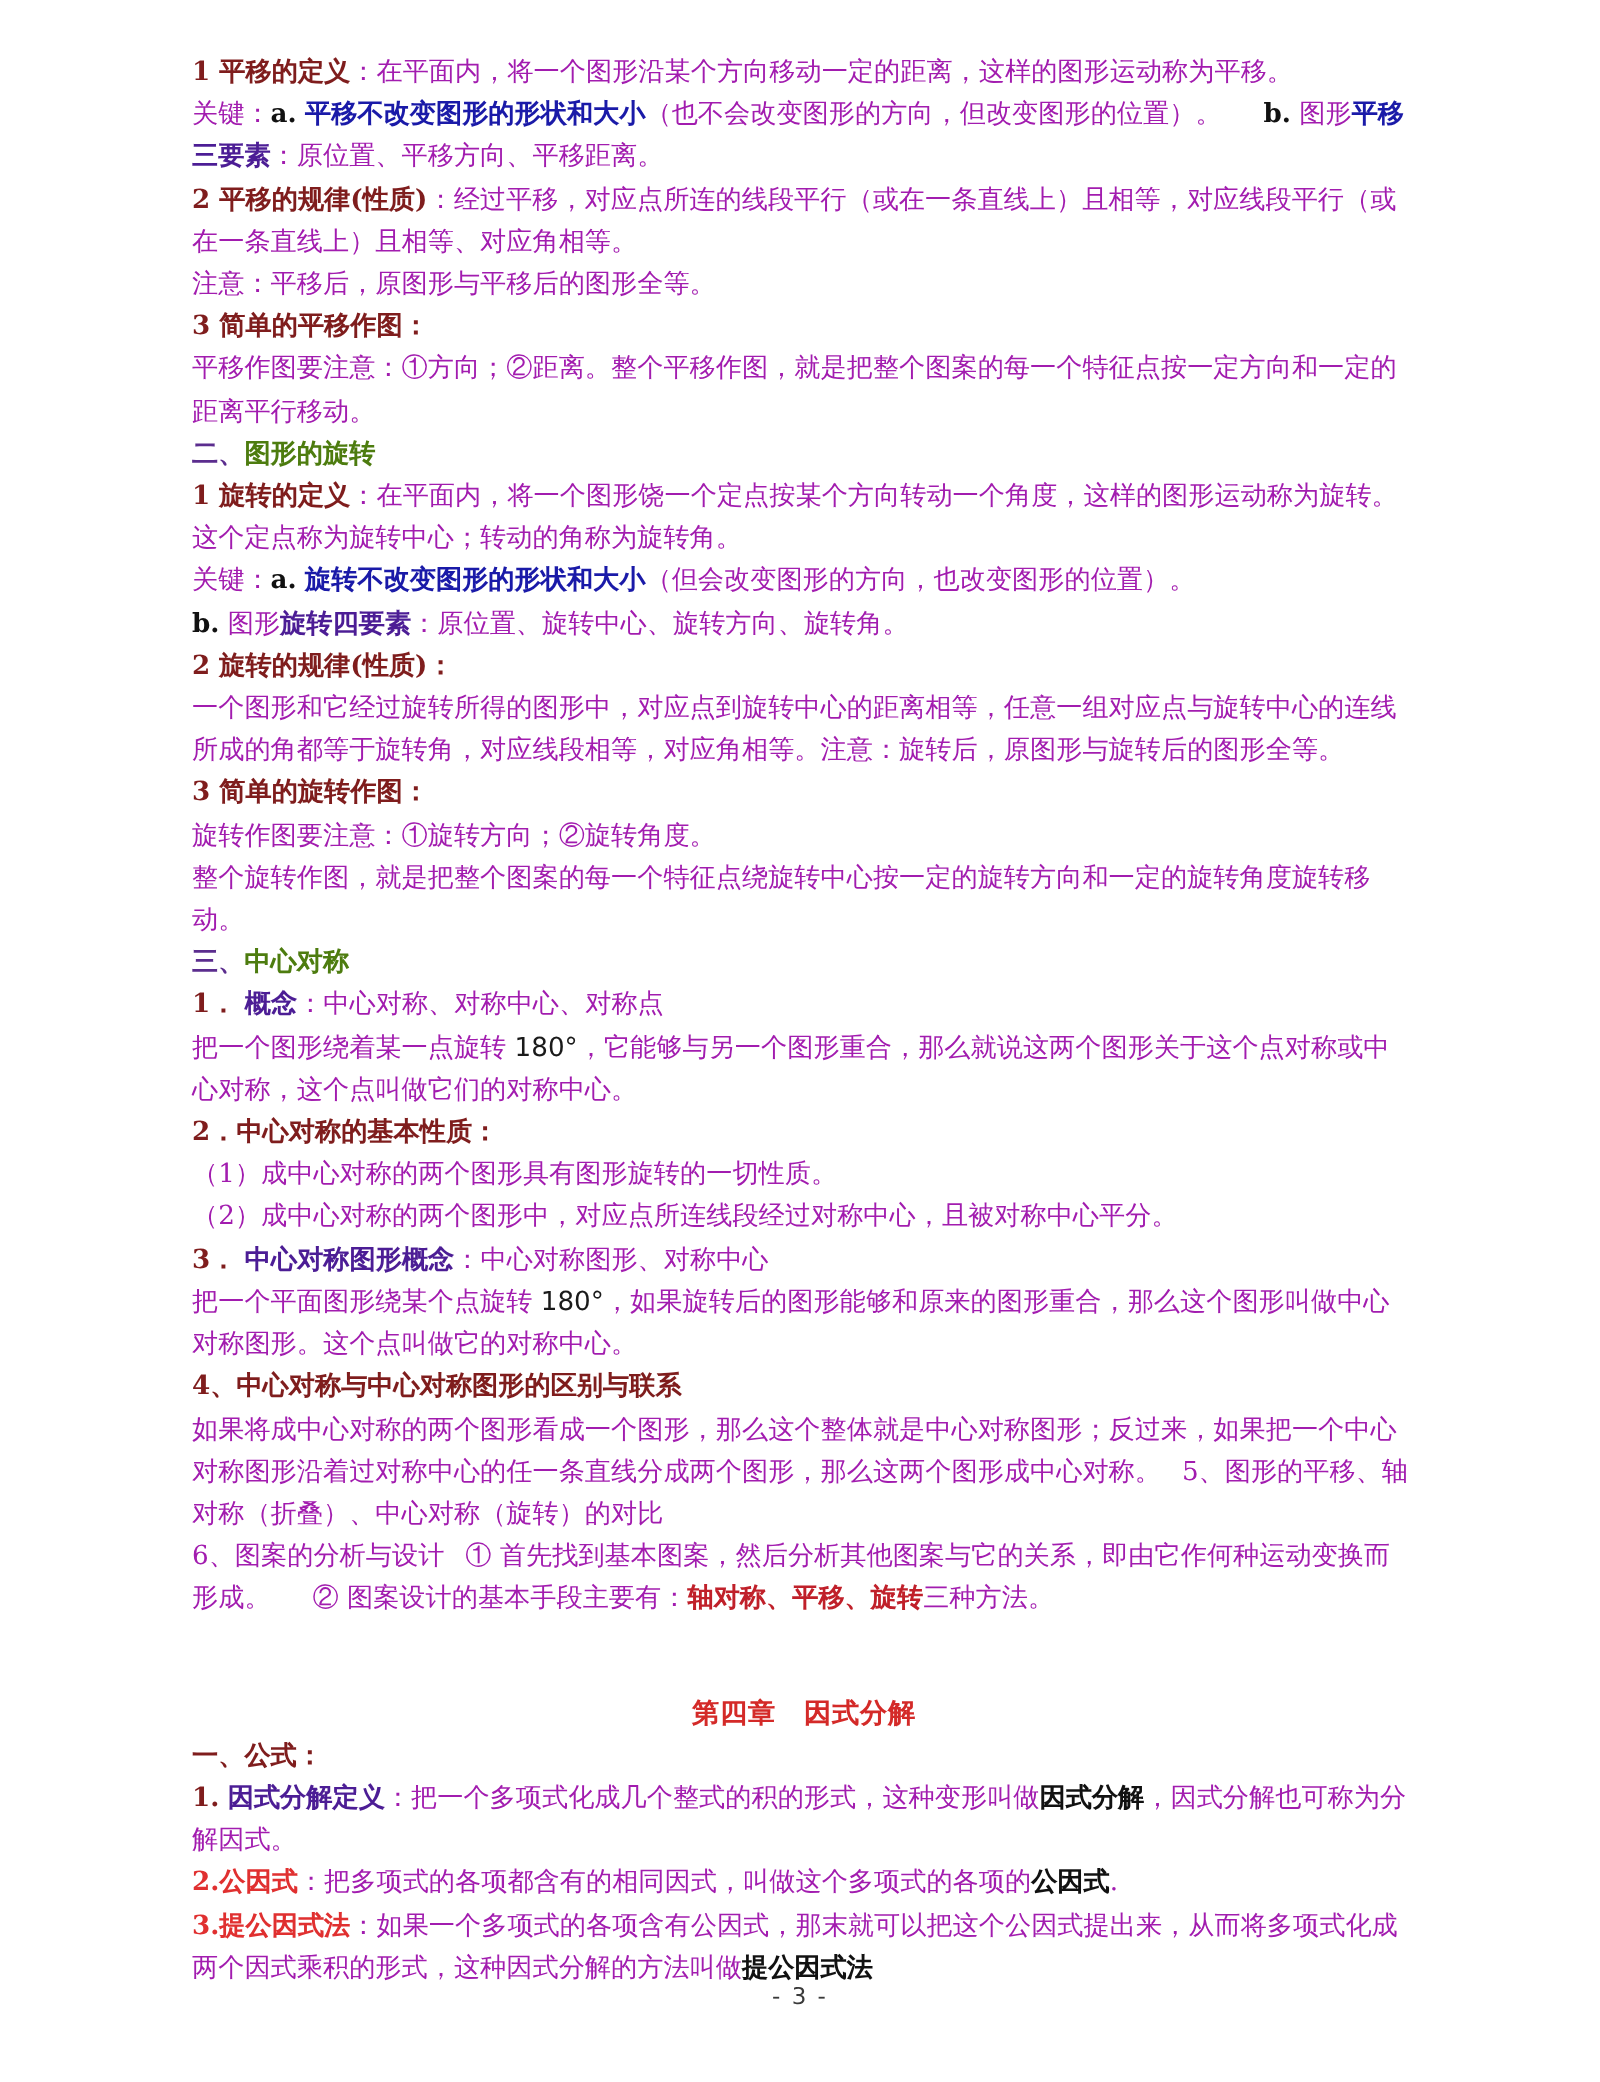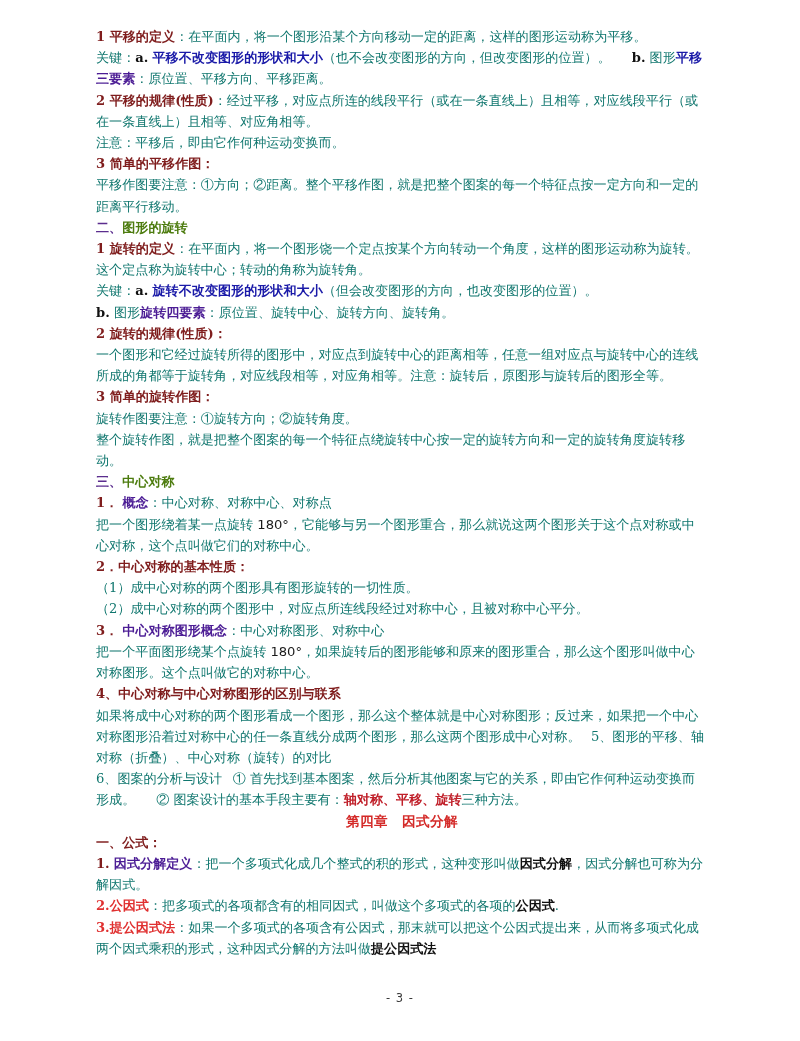--- a/index.html
+++ b/index.html
@@ -31,29 +31,30 @@
     white-space:normal;
   }
   
   .red        {color:#7f1d1d;font-weight:bold;}
   .red-soft   {color:#e03030;font-weight:bold;}
   .maroon     {color:#4c1d95;font-weight:bold;}
   .crimson    {color:#c0202a;font-weight:bold;}
   .blue       {color:#1a1aa8;font-weight:bold;margin-top:20px;}
   .purple     {color:#4d7c0f;font-weight:bold;margin-top:10px;}
   .violet     {color:#5b2d8e;font-weight:bold;}
-  .body       {color:#0f766e;font-weight:normal;margin-top:36px;}
+  .body       {color:#a21caf;font-weight:normal;margin-top:36px;}
   .bold       {color:#111111;font-weight:bold;}
   .latin      {font-family:"DejaVu Sans","Liberation Sans",sans-serif;}
   .chapter{
     text-align:center;
     color:#d42a28;
     font-weight:bold;
     font-size:13.6px;
     letter-spacing:0.4px;
+    margin-top:36px;
   }
   .gap{display:inline-block;width:1.6em;}
   .gap-sm{display:inline-block;width:0.8em;}
   .footer{
     position:absolute;
     left:0;
     right:0;
     bottom:36px;
     text-align:center;
     font-size:11.5px;
@@ -67,21 +68,21 @@
 
 <div class="page">
 
   <div class="doc">
     <div id="block-1">
         <div class="ln"><span class="red">1 平移的定义</span><span class="body">：在平面内，将一个图形沿某个方向移动一定的距离，这样的图形运动称为平移。</span></div>
         <div class="ln"><span class="body">关键：</span><span class="bold">a.</span><span class="body"> </span><span class="blue">平移不改变图形的形状和大小</span><span class="body">（也不会改变图形的方向，但改变图形的位置）。</span><span class="gap"></span><span class="bold">b.</span><span class="body"> 图形</span><span class="blue">平移</span></div>
         <div class="ln"><span class="maroon">三要素</span><span class="body">：原位置、平移方向、平移距离。</span></div>
         <div class="ln"><span class="red">2 平移的规律(性质)</span><span class="body">：经过平移，对应点所连的线段平行（或在一条直线上）且相等，对应线段平行（或</span></div>
         <div class="ln"><span class="body">在一条直线上）且相等、对应角相等。</span></div>
-        <div class="ln"><span class="body">注意：平移后，即由它作何种运动变换而。</span></div>
+        <div class="ln"><span class="body">注意：平移后，原图形与平移后的图形全等。</span></div>
         <div class="ln"><span class="red">3 简单的平移作图：</span></div>
         <div class="ln"><span class="body">平移作图要注意：①方向；②距离。整个平移作图，就是把整个图案的每一个特征点按一定方向和一定的</span></div>
         <div class="ln"><span class="body">距离平行移动。</span></div>
         <div class="ln"><span class="violet">二、</span><span class="purple">图形的旋转</span></div>
         <div class="ln"><span class="red">1 旋转的定义</span><span class="body">：在平面内，将一个图形饶一个定点按某个方向转动一个角度，这样的图形运动称为旋转。</span></div>
         <div class="ln"><span class="body">这个定点称为旋转中心；转动的角称为旋转角。</span></div>
         <div class="ln"><span class="body">关键：</span><span class="bold">a.</span><span class="body"> </span><span class="blue">旋转不改变图形的形状和大小</span><span class="body">（但会改变图形的方向，也改变图形的位置）。</span></div>
         <div class="ln"><span class="bold">b.</span><span class="body"> 图形</span><span class="maroon">旋转四要素</span><span class="body">：原位置、旋转中心、旋转方向、旋转角。</span></div>
         <div class="ln"><span class="red">2 旋转的规律(性质)：</span></div>
         <div class="ln"><span class="body">一个图形和它经过旋转所得的图形中，对应点到旋转中心的距离相等，任意一组对应点与旋转中心的连线</span></div>

